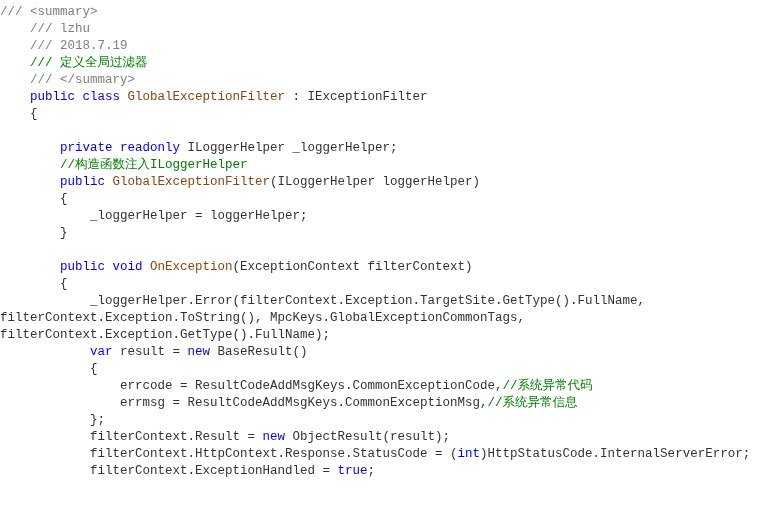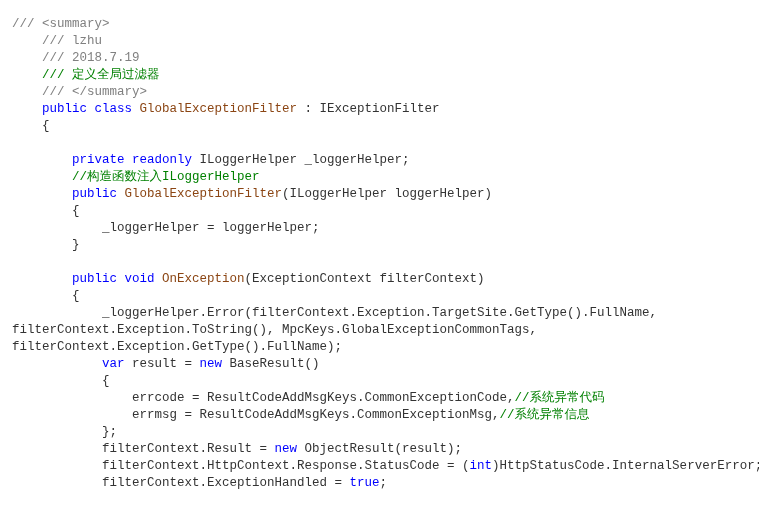--- a/index.html
+++ b/index.html
@@ -6,21 +6,21 @@
     margin: 0;
     padding: 0;
     background: #ffffff;
   }
   body {
     width: 759px;
     height: 520px;
     overflow: hidden;
   }
   pre.code {
-    margin: 12px;
+    margin: 0;
     padding: 4px 0 0 0;
     font-family: Consolas, "Courier New", monospace;
     font-size: 12.5px;
     line-height: 17px;
     white-space: pre;
     color: #333333;
   }
   .c-gray { color: #808080; }
   .c-green { color: #008000; }
   .c-blue { color: #0000ff; }

